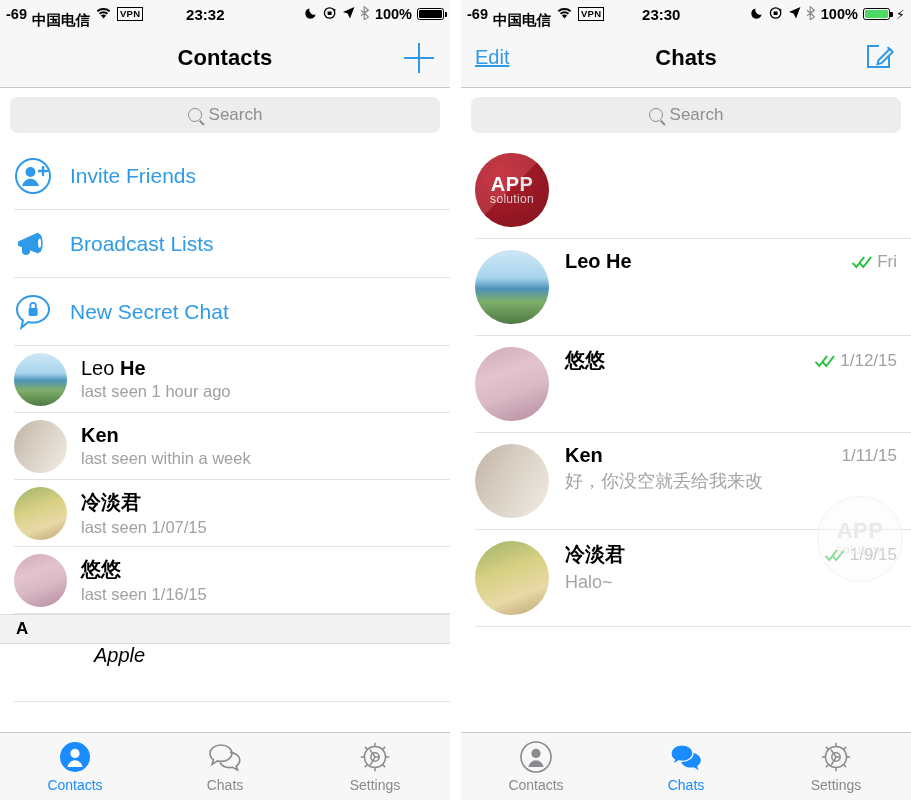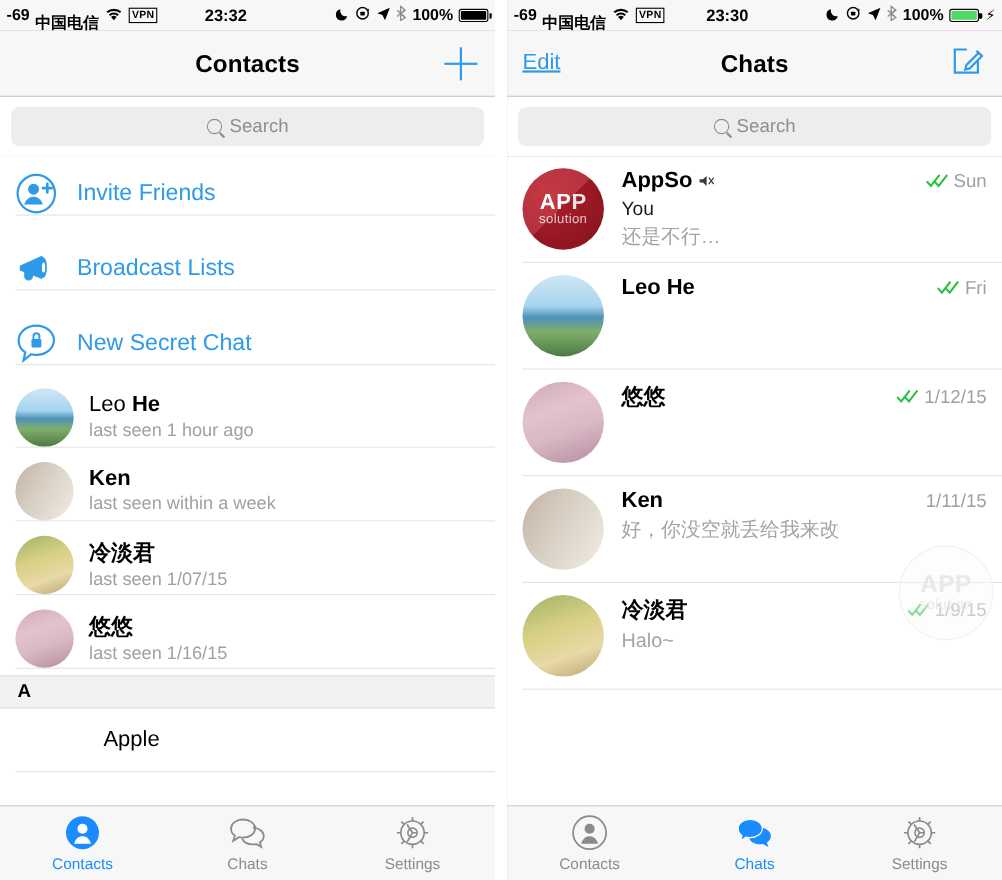--- a/index.html
+++ b/index.html
@@ -58,21 +58,21 @@
   .searchbar {
     height: 36px; background:#ededed; border-radius: 8px;
     display:flex; align-items:center; justify-content:center; gap:7px;
     color:#8e8e93; font-size: 17px;
   }
   .mag { width:14px; height:14px; border:1.6px solid #8e8e93; border-radius:50%; position:relative; display:inline-block; }
   .mag::after { content:""; position:absolute; right:-4.5px; bottom:-2.5px; width:6px; height:1.6px; background:#8e8e93; transform:rotate(45deg); }
 
   
   .list { flex: 1; overflow: hidden; background:#fff; position:relative; }
-  .row { display:flex; align-items:center; padding: 0 0 0 14px; background:#fff; }
+  .row { display:flex; padding: 0 0 0 14px; background:#fff; }
   .row-inner { flex:1; display:flex; align-items:center; border-bottom:1px solid #e3e3e3; min-height:0; }
 
   
   .action-row { height: 68px; }
   .action-icon { width: 38px; height: 38px; margin-right: 18px; flex:0 0 38px; }
   .action-label { font-size: 21px; color: #2f9ae8; }
 
   
   .contact-row { height: 67px; }
   .avatar { width: 53px; height: 53px; border-radius: 50%; flex:0 0 53px; margin-right: 14px; overflow:hidden; }
@@ -80,21 +80,21 @@
   .c-name { font-size: 20px; color:#000; }
   .c-name b { font-weight: bold; }
   .c-name .light { font-weight: normal; }
   .c-sub { font-size: 16.5px; color:#a0a0a5; }
 
   .section-header {
     height: 30px; background:#f2f2f2; border-top:1px solid #dcdcdc; border-bottom:1px solid #dcdcdc;
     display:flex; align-items:center; padding-left: 16px; font-size: 17px; font-weight:bold; color:#000;
   }
   .plain-row { height: 58px; display:flex; align-items:center; padding-left: 14px; }
-  .plain-row .inner { flex:1; border-bottom:1px solid #e3e3e3; height:100%; display:flex; align-items:center; padding-left:80px; }
+  .plain-row .inner { flex:1; border-bottom:1px solid #e3e3e3; height:100%; display:flex; padding-left:80px;font-style:italic; }
   .plain-name { font-size: 20px; color:#000; }
 
   
   .chat-row { display:flex; padding-left: 14px; }
   .chat-row .chat-inner { flex:1; display:flex; padding: 11px 14px 11px 0; border-bottom:1px solid #e3e3e3; }
   .chat-av { width: 74px; height: 74px; border-radius:50%; flex: 0 0 74px; margin-right: 16px; overflow:hidden; position:relative; }
   .chat-body { flex:1; min-width:0; display:flex; flex-direction:column; gap:3px; }
   .chat-top { display:flex; align-items:center; }
   .chat-name { font-size: 20px; font-weight: bold; color:#000; white-space:nowrap; }
   .mute-icon { margin-left: 6px; width:15px; height:13px; position:relative; flex:0 0 15px; }
@@ -397,42 +397,20 @@
       </div>
     </div>
 
     <div class="list">
 
       <div class="chat-row">
         <div class="chat-inner">
           <span class="chat-av av-appso">
             <span class="a1">APP</span>
             <span class="a2">solution</span>
-          </span>
-          <span class="chat-body">
-            <span class="chat-top">
-              <span class="chat-name">AppSo</span>
-              <span class="mute-icon">
-                <svg width="15" height="13" viewBox="0 0 15 13">
-                    <path d="M1 5h3l3.4-3v9L4 8H1z" fill="#3a3a3c"></path>
-                    <path d="M9.4 3.4l4.4 6M13.8 3.4l-4.4 6" stroke="#3a3a3c" stroke-width="1.1"></path>
-                  </svg>
-              </span>
-              <span class="chat-meta">
-                <span class="ticks">
-                  <svg width="21" height="13" viewBox="0 0 21 13">
-                      <path d="M1 7.4 4.3 11 11.6 1.6" fill="none" stroke="#27c13f" stroke-width="1.9" stroke-linecap="round"></path>
-                      <path d="M8 7.4 11.3 11 18.6 1.6" fill="none" stroke="#27c13f" stroke-width="1.9" stroke-linecap="round"></path>
-                    </svg>
-                </span>
-                <span class="chat-date">Sun</span>
-              </span>
-            </span>
-            <span class="chat-author">You</span>
-            <span class="chat-msg">还是不行…</span>
           </span>
         </div>
       </div>
 
       <div class="chat-row">
         <div class="chat-inner">
           <span class="chat-av av-leo"></span>
           <span class="chat-body">
             <span class="chat-top">
               <span class="chat-name">Leo He</span>

